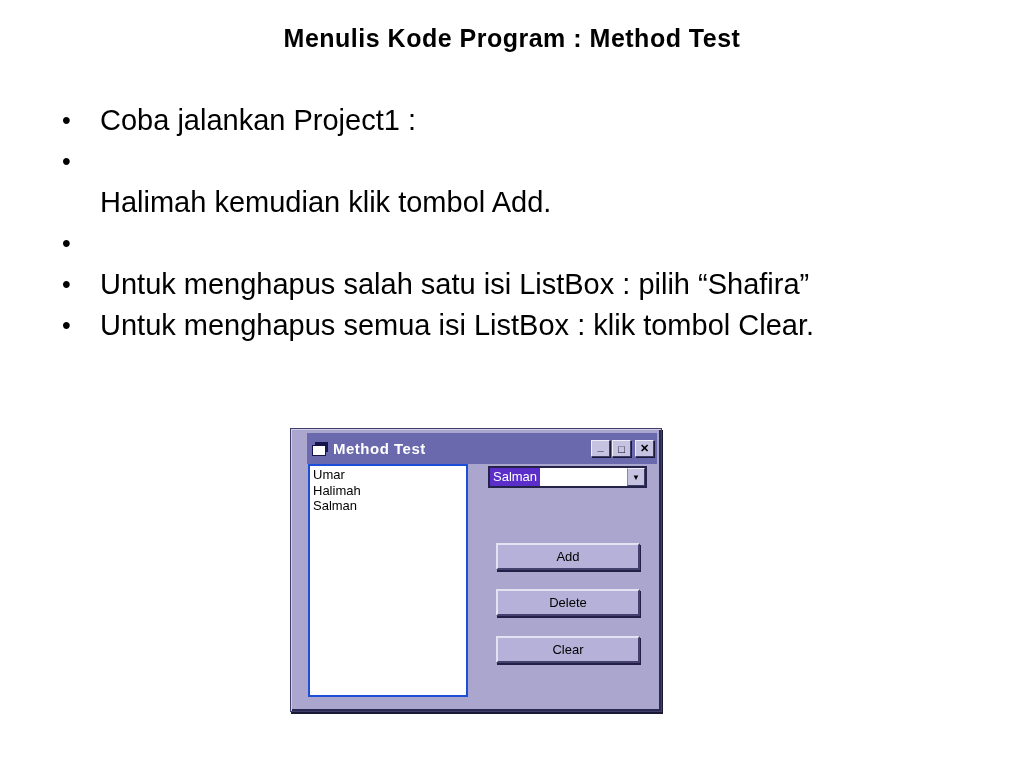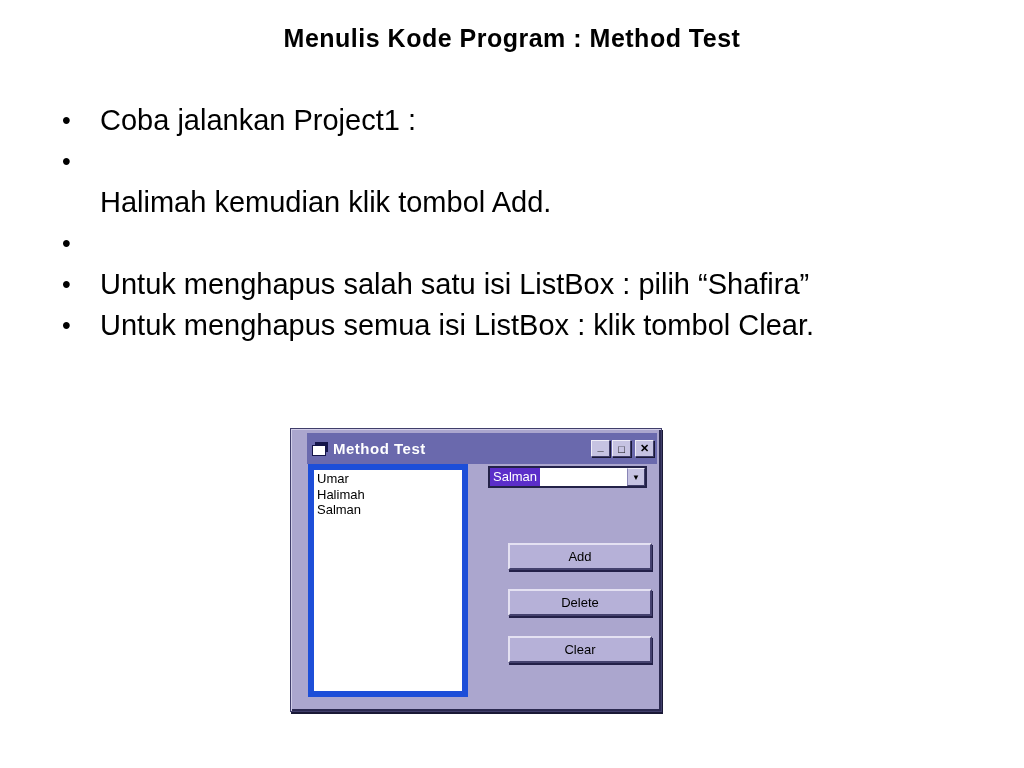--- a/index.html
+++ b/index.html
@@ -47,21 +47,21 @@
     box-shadow:1px 1px 0 #1a1936;
     display:flex; align-items:center; justify-content:center;
     font-size:11px; font-weight:bold; color:#000; margin-left:2px;
   }
   .ctrl-btn .glyph-min { transform:translateY(-3px); }
   .ctrl-close { margin-left:4px; }
 
   
   .vb-listbox {
     position:absolute; left:17px; top:35px; width:160px; height:233px;
-    background:#fff; border:6px solid #1d4ed8; padding:1px 0 0 3px;
+    background:#fff; border:2px solid #1d4ed8; padding:1px 0 0 3px;
   }
   .vb-list-item { font-size:13px; line-height:15.5px; color:#000; }
 
   
   .vb-combobox {
     position:absolute; left:197px; top:37px; width:159px; height:22px;
     background:#fff; border:2px solid #232248; display:flex; align-items:stretch;
   }
   .combo-selection {
     background:#5b2ec9; color:#fff; font-size:13px; line-height:18px;
@@ -70,21 +70,21 @@
   .combo-arrow-btn {
     margin-left:auto; width:18px; flex:none; background:#c6c3e2;
     border-top:1px solid #efedf8; border-left:1px solid #8885b5;
     border-right:1px solid #3f3d68; border-bottom:1px solid #3f3d68;
     display:flex; align-items:center; justify-content:center;
     font-size:8px; color:#000;
   }
 
   
   .vb-button {
-    position:absolute; left:217px; width:144px; height:27px;
+    position:absolute; left:205px; width:144px; height:27px;
     background:#b6b1d8;
     border-top:2px solid #e4e1f2; border-left:2px solid #e4e1f2;
     border-right:2px solid #44416e; border-bottom:2px solid #44416e;
     box-shadow:1px 2px 0 #232048;
     display:flex; align-items:center; justify-content:center;
     font-size:13px; color:#000;
   }
   .btn-add    { top:114px; }
   .btn-delete { top:160px; }
   .btn-clear  { top:207px; }

